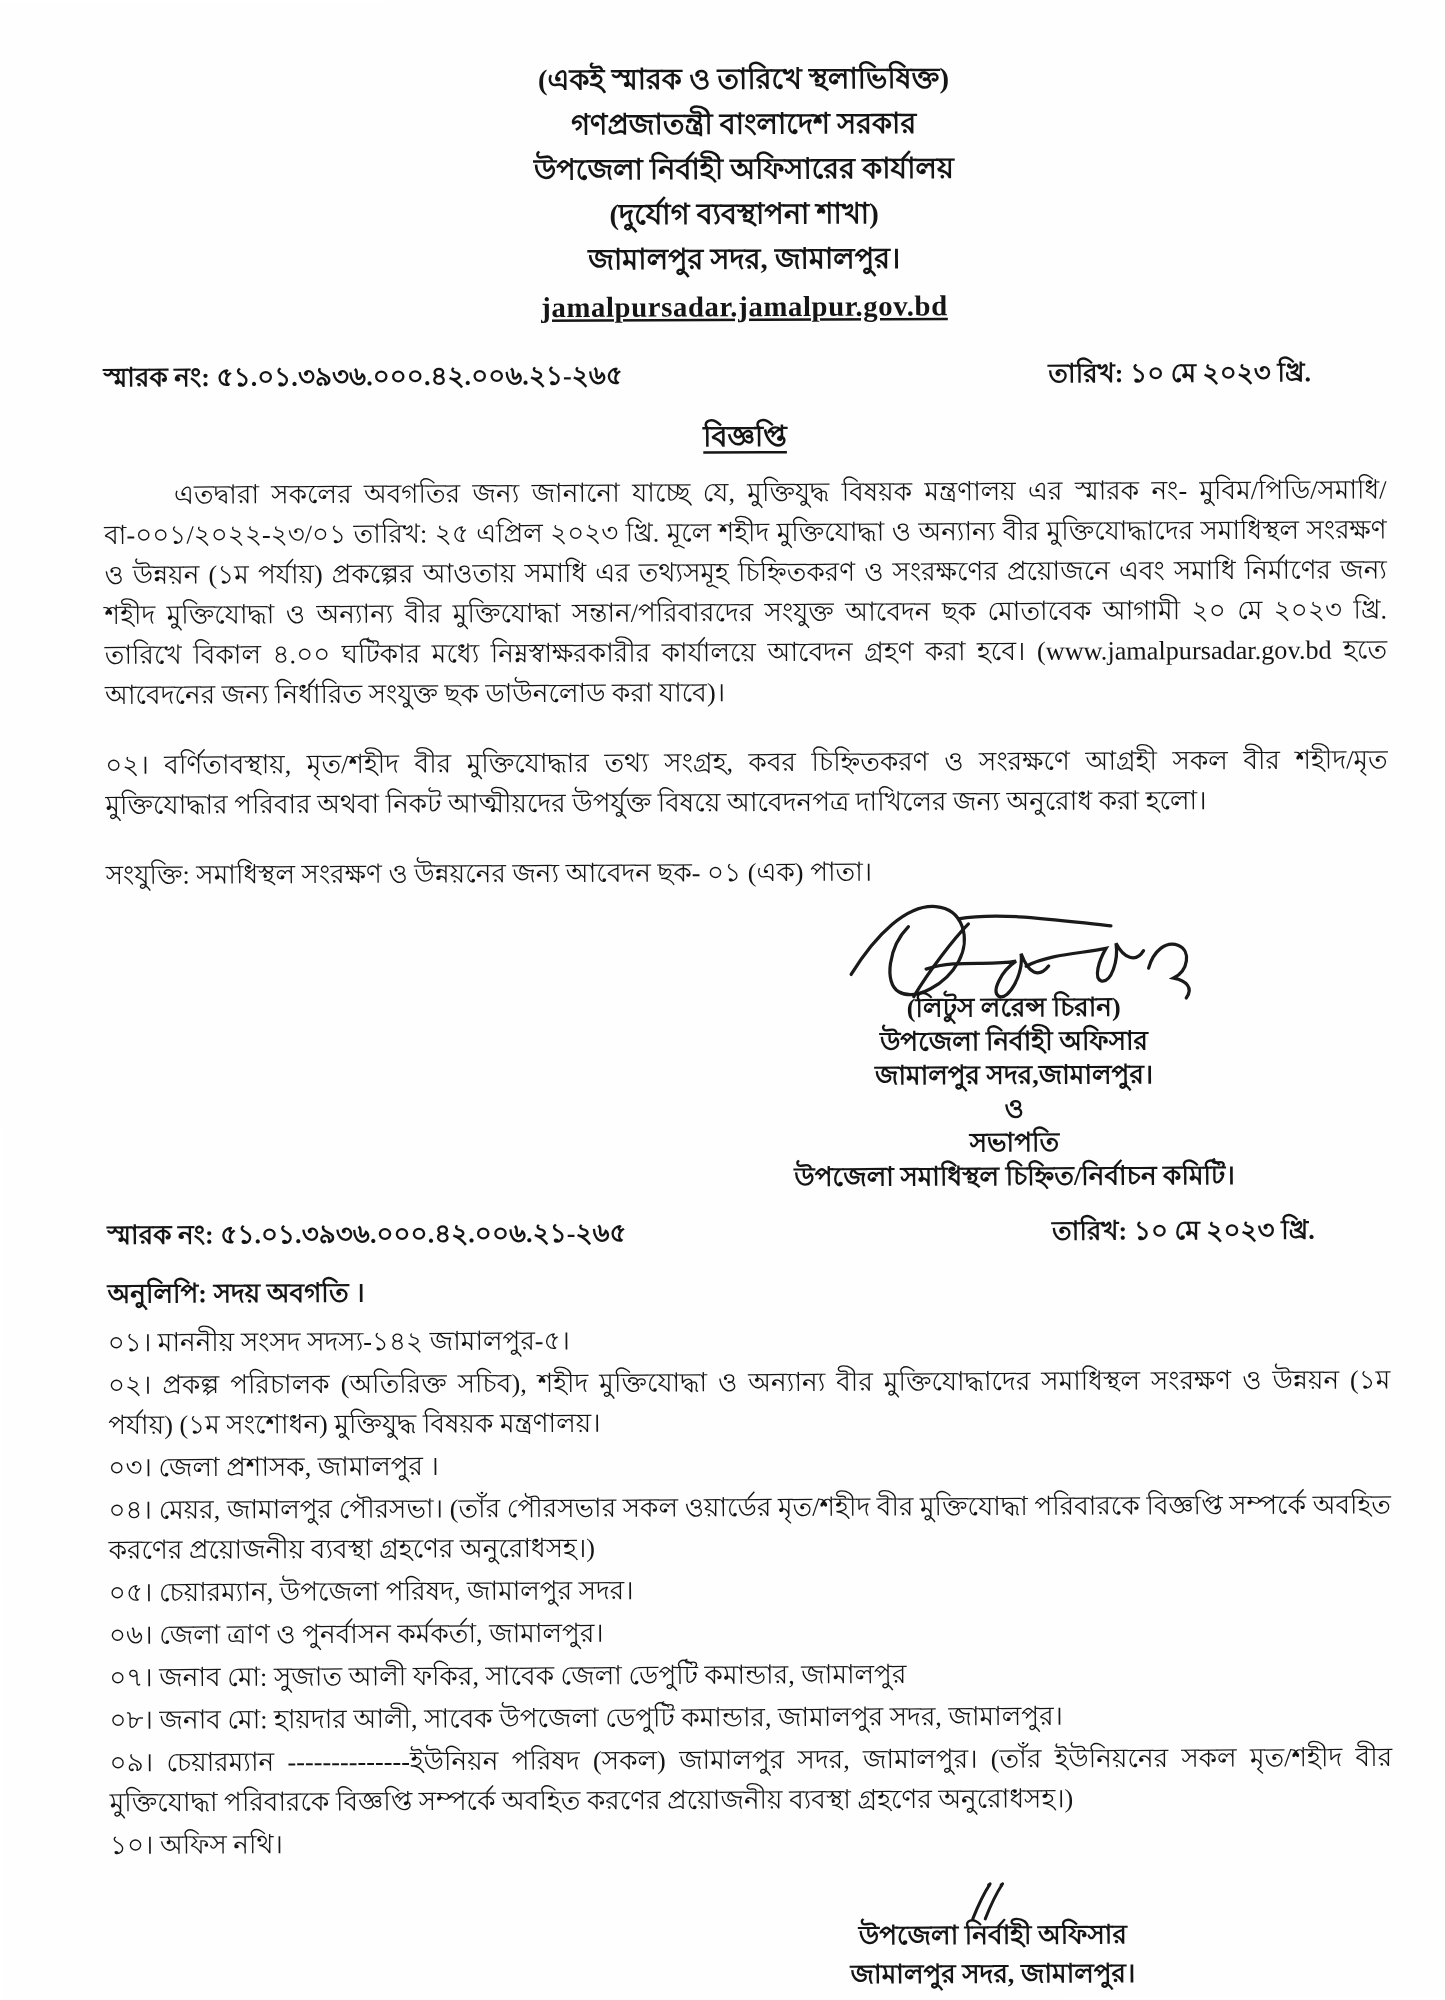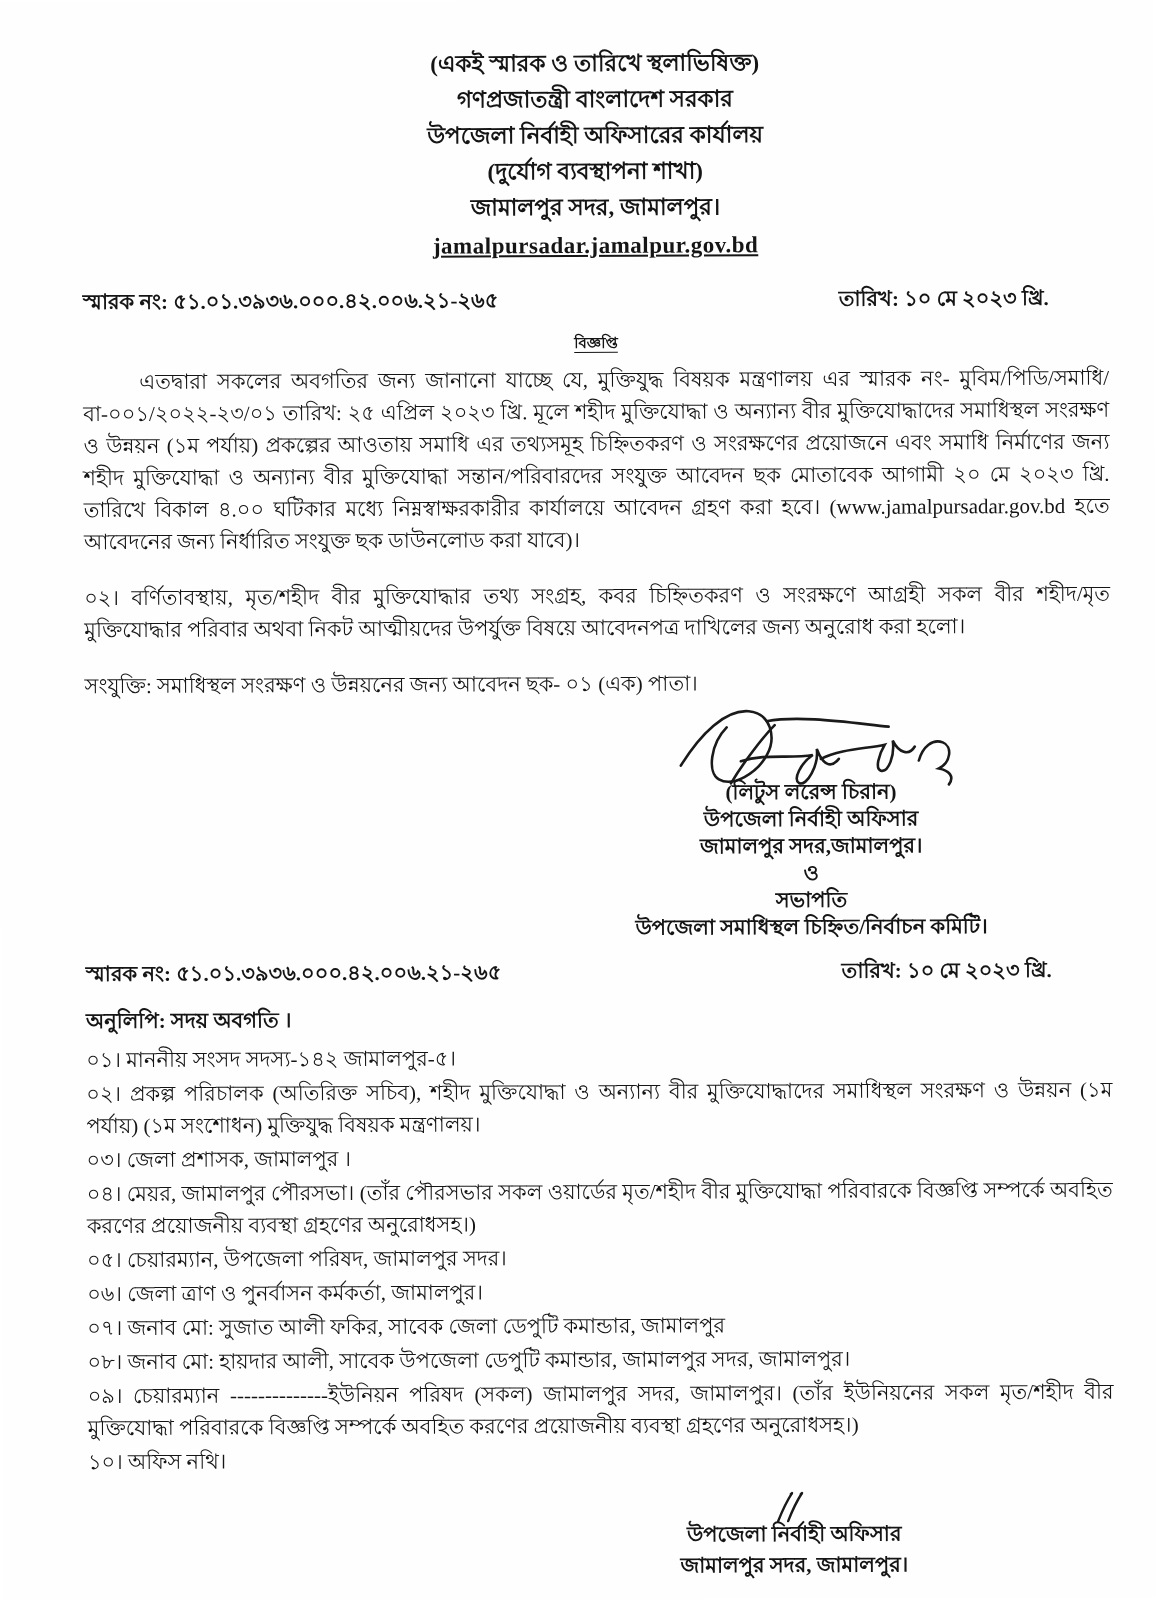--- a/index.html
+++ b/index.html
@@ -35,21 +35,21 @@
     display: flex; justify-content: space-between; align-items: baseline;
     font-size: 21px; font-weight: bold;
     margin-top: 20px; margin-right: 60px;
   }
   .memo-row.second { margin-top: 14px; }
 
   
   .title-wrap { text-align: center; margin-top: 12px; }
   .doc-title {
     display: inline-block;
-    font-size: 15px; font-weight: bold;
+    font-size: 23px; font-weight: bold;
     text-decoration: underline;
     text-underline-offset: 4px;
   }
 
   
   .para {
     font-size: 21px; line-height: 32px;
     text-align: justify;
     margin-top: 8px;
   }

